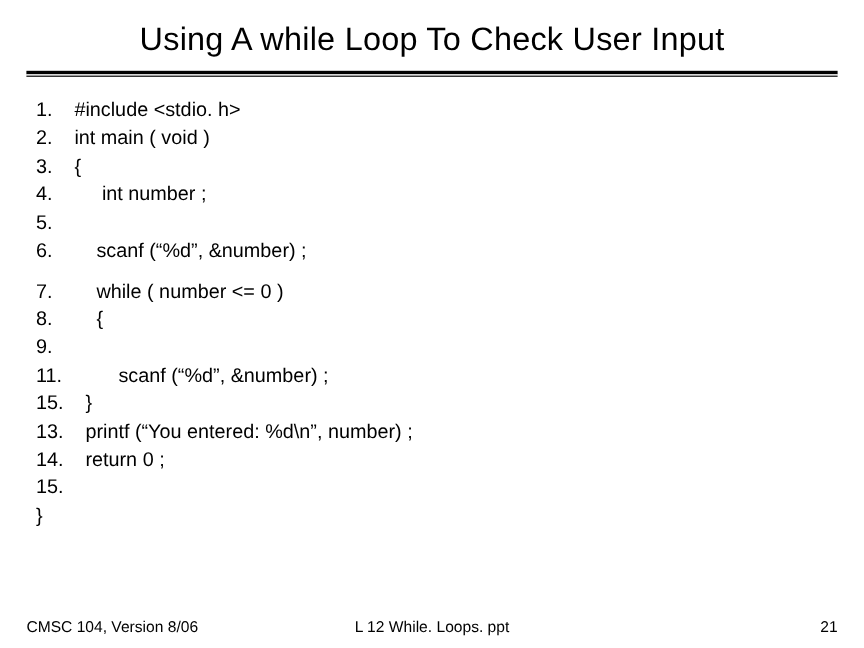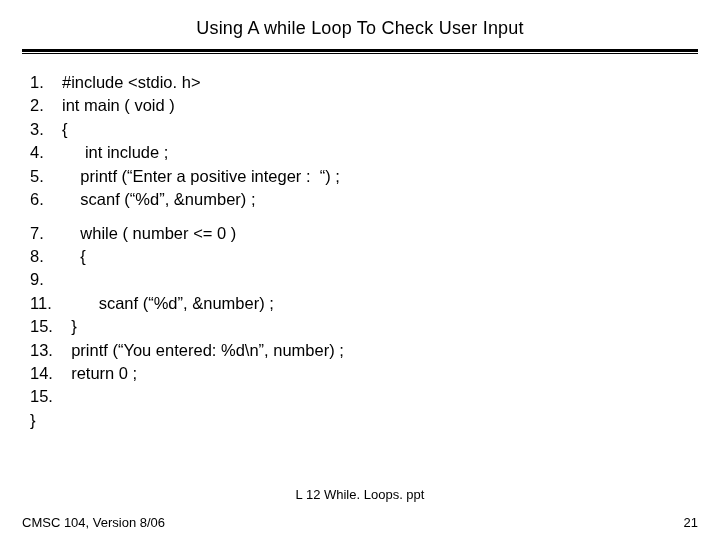--- a/index.html
+++ b/index.html
@@ -1,30 +1,30 @@
 <!DOCTYPE html>
 <html><head>
 <meta charset="utf-8">
 <style>
   * { box-sizing: border-box; margin: 0; padding: 0; }
   html, body { width: 720px; height: 540px; background: #fff; font-family: Arial, Helvetica, sans-serif; color: #000; overflow: hidden; }
   .slide { width: 720px; height: 540px; position: relative; padding: 18px 22px 0 22px; }
-  .title { font-size: 18px; font-weight: 400; text-align: center; margin-bottom: 10px; letter-spacing: 0.2px; }
+  .title { font-size: 27px; font-weight: 400; text-align: center; margin-bottom: 10px; letter-spacing: 0.2px; }
   .rule { height: 6px; width: 100%; margin-bottom: 16px; }
   .rule .top { height: 3px; background: #000; }
   .rule .gap { height: 1px; background: #fff; }
   .rule .bot { height: 1px; background: #000; }
   .code { font-size: 16.5px; line-height: 1.42; font-family: Arial, Helvetica, sans-serif; padding-left: 8px; }
   .code .row { display: flex; }
   .code .num { width: 32px; flex: 0 0 32px; text-align: left; }
   .code .txt { white-space: pre; }
   .block2 { margin-top: 10px; }
   .footer { position: absolute; left: 22px; right: 22px; bottom: 10px; display: flex; justify-content: flex-end; align-items: baseline; font-size: 13px; }
   .footer .mid { position: absolute; left: 0; right: 0; text-align: center; }
-  .footer .right { margin-left: auto; margin-top: 28px; }
+  .footer .right { margin-left: auto; }
 </style>
 </head>
 <body>
 
 <div class="slide">
   <div class="title">Using  A while Loop To Check User Input</div>
   <div class="rule">
     <div class="top"></div>
       <div class="gap"></div>
       <div class="bot"></div>
@@ -38,25 +38,24 @@
     <div class="row">
         <span class="num">2.</span>
         <span class="txt">int main ( void )</span>
       </div>
     <div class="row">
         <span class="num">3.</span>
         <span class="txt">{</span>
       </div>
     <div class="row">
         <span class="num">4.</span>
-        <span class="txt">     int include ;</span>
+        <span class="txt">     int number ;</span>
       </div>
     <div class="row">
         <span class="num">5.</span>
-        <span class="txt">    printf (“Enter a positive integer :  “) ;</span>
       </div>
     <div class="row">
         <span class="num">6.</span>
         <span class="txt">    scanf (“%d”, &amp;number) ;</span>
       </div>
   </div>
 
   <div class="code block2">
     <div class="row">
         <span class="num">7.</span>

